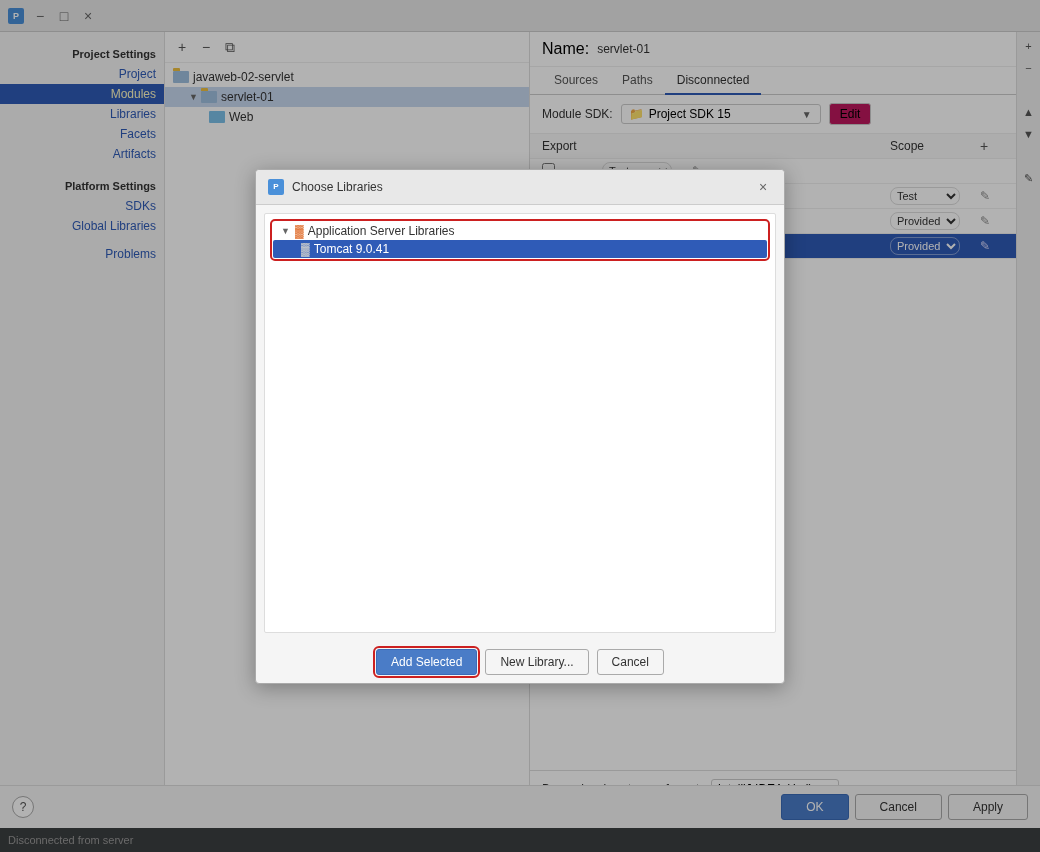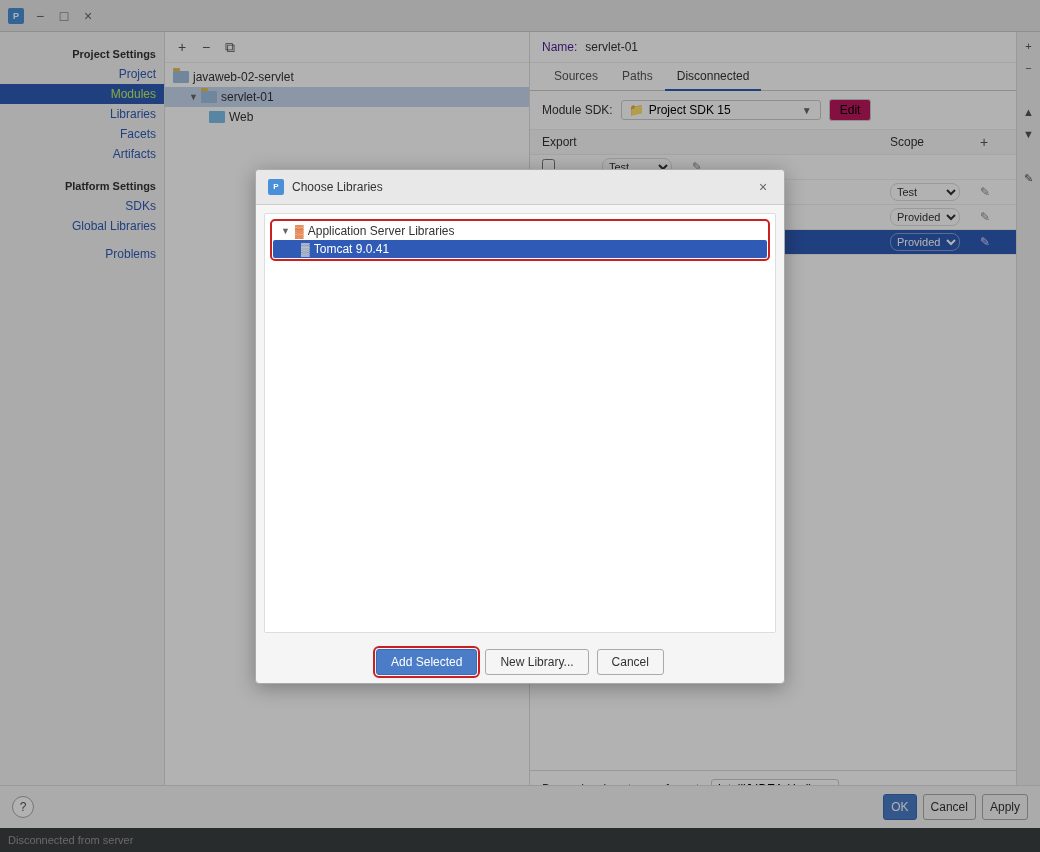--- a/index.html
+++ b/index.html
@@ -80,21 +80,21 @@
       padding: 8px 8px 4px 8px;
     }
     .nav-item {
       padding: 3px 8px 3px 24px;
       cursor: pointer;
       color: #2f5bb7;
       font-size: 12px;
     }
     .nav-item.active {
       background: #2f5bb7;
-      color: #bef264;
+      color: #fef9c3;
     }
     .nav-separator { height: 8px; }
     .toolbar-btn {
       width: 22px;
       height: 22px;
       background: none;
       border: 1px solid transparent;
       cursor: pointer;
       display: flex;
       align-items: center;
@@ -185,21 +185,21 @@
     }
 
     
     .name-row {
       display: flex;
       align-items: center;
       padding: 8px 12px;
       border-bottom: 1px solid #eee;
       gap: 8px;
     }
-    .name-label { font-size: 12px; color: #4c1d95; }
+    .name-label { font-size: 16px; color: #000000; }
     .name-value { font-size: 12px; color: #333; font-weight: normal; }
 
     
     .tabs-row {
       display: flex;
       border-bottom: 1px solid #ccc;
       padding: 0 12px;
     }
     .tab {
       padding: 6px 12px;
@@ -343,21 +343,21 @@
       cursor: pointer;
       font-size: 12px;
       color: #555;
       background: white;
     }
     .action-buttons {
       display: flex;
       gap: 6px;
     }
     .action-btn {
-      padding: 5px 7px;
+      padding: 5px 24px;
       border: 1px solid #aaa;
       border-radius: 3px;
       cursor: pointer;
       font-size: 12px;
       background: #f5f5f5;
       color: #333;
     }
     .action-btn.primary {
       background: #4a7cc7;
       color: white;

